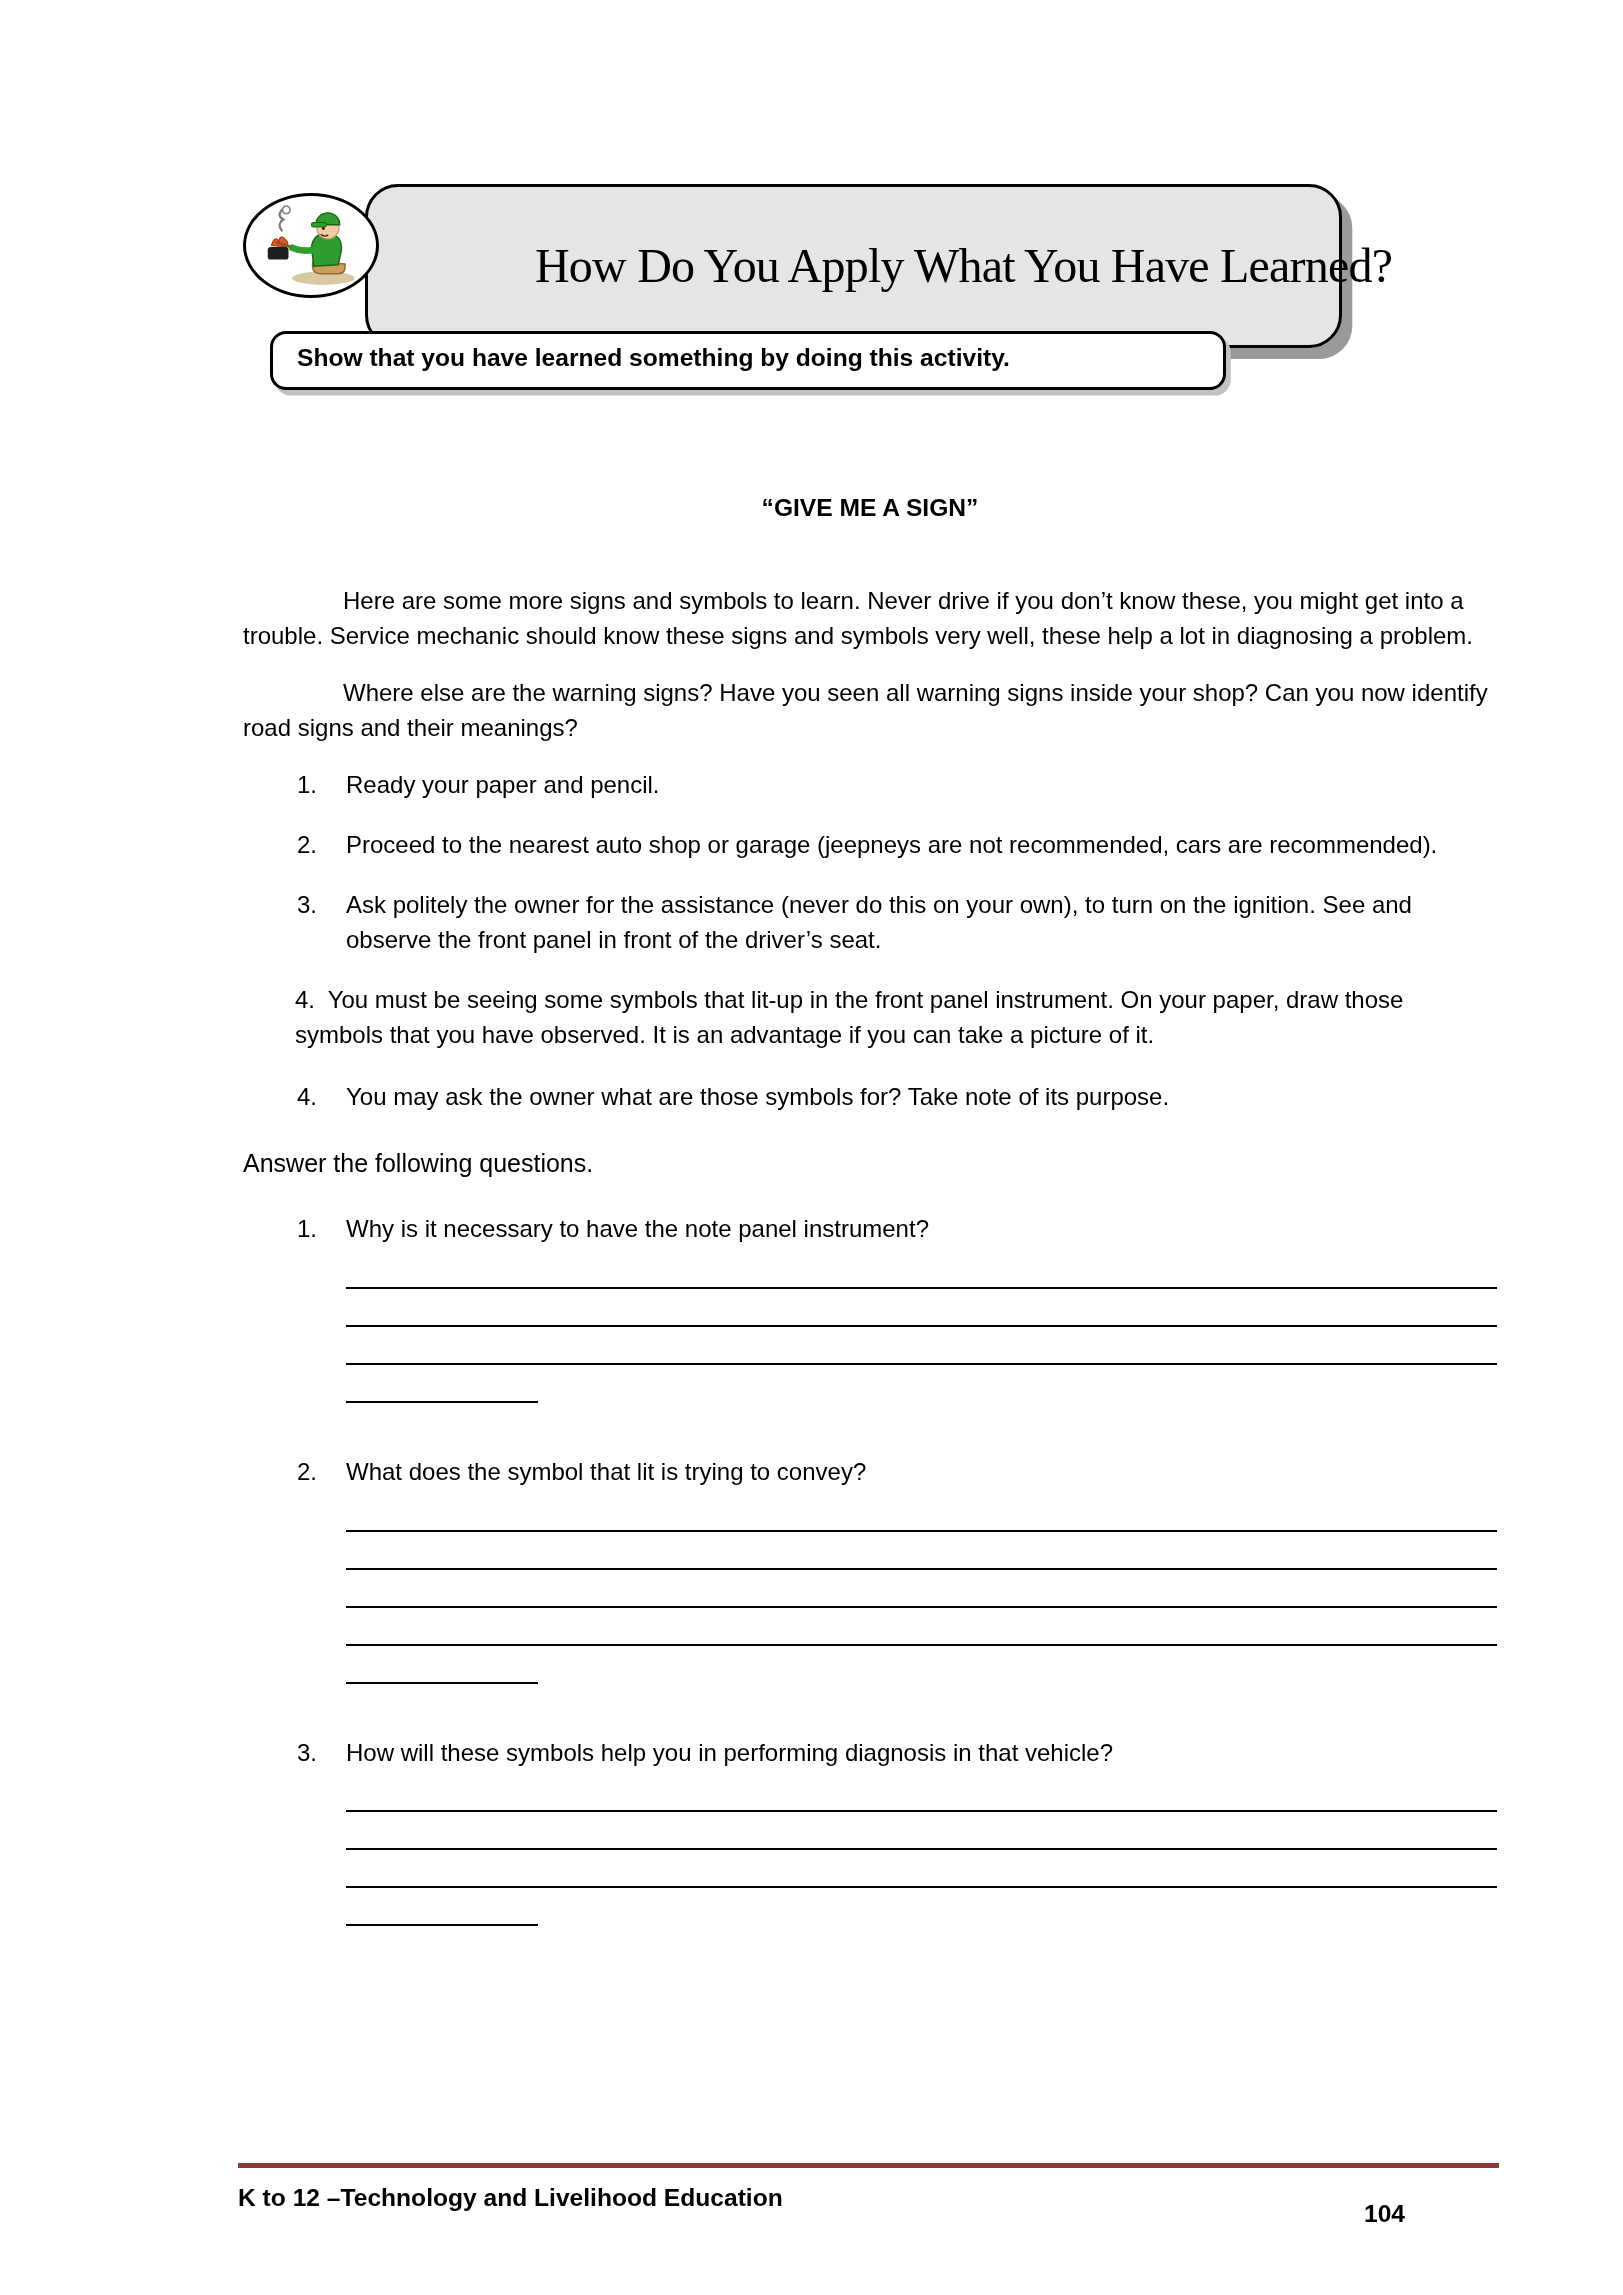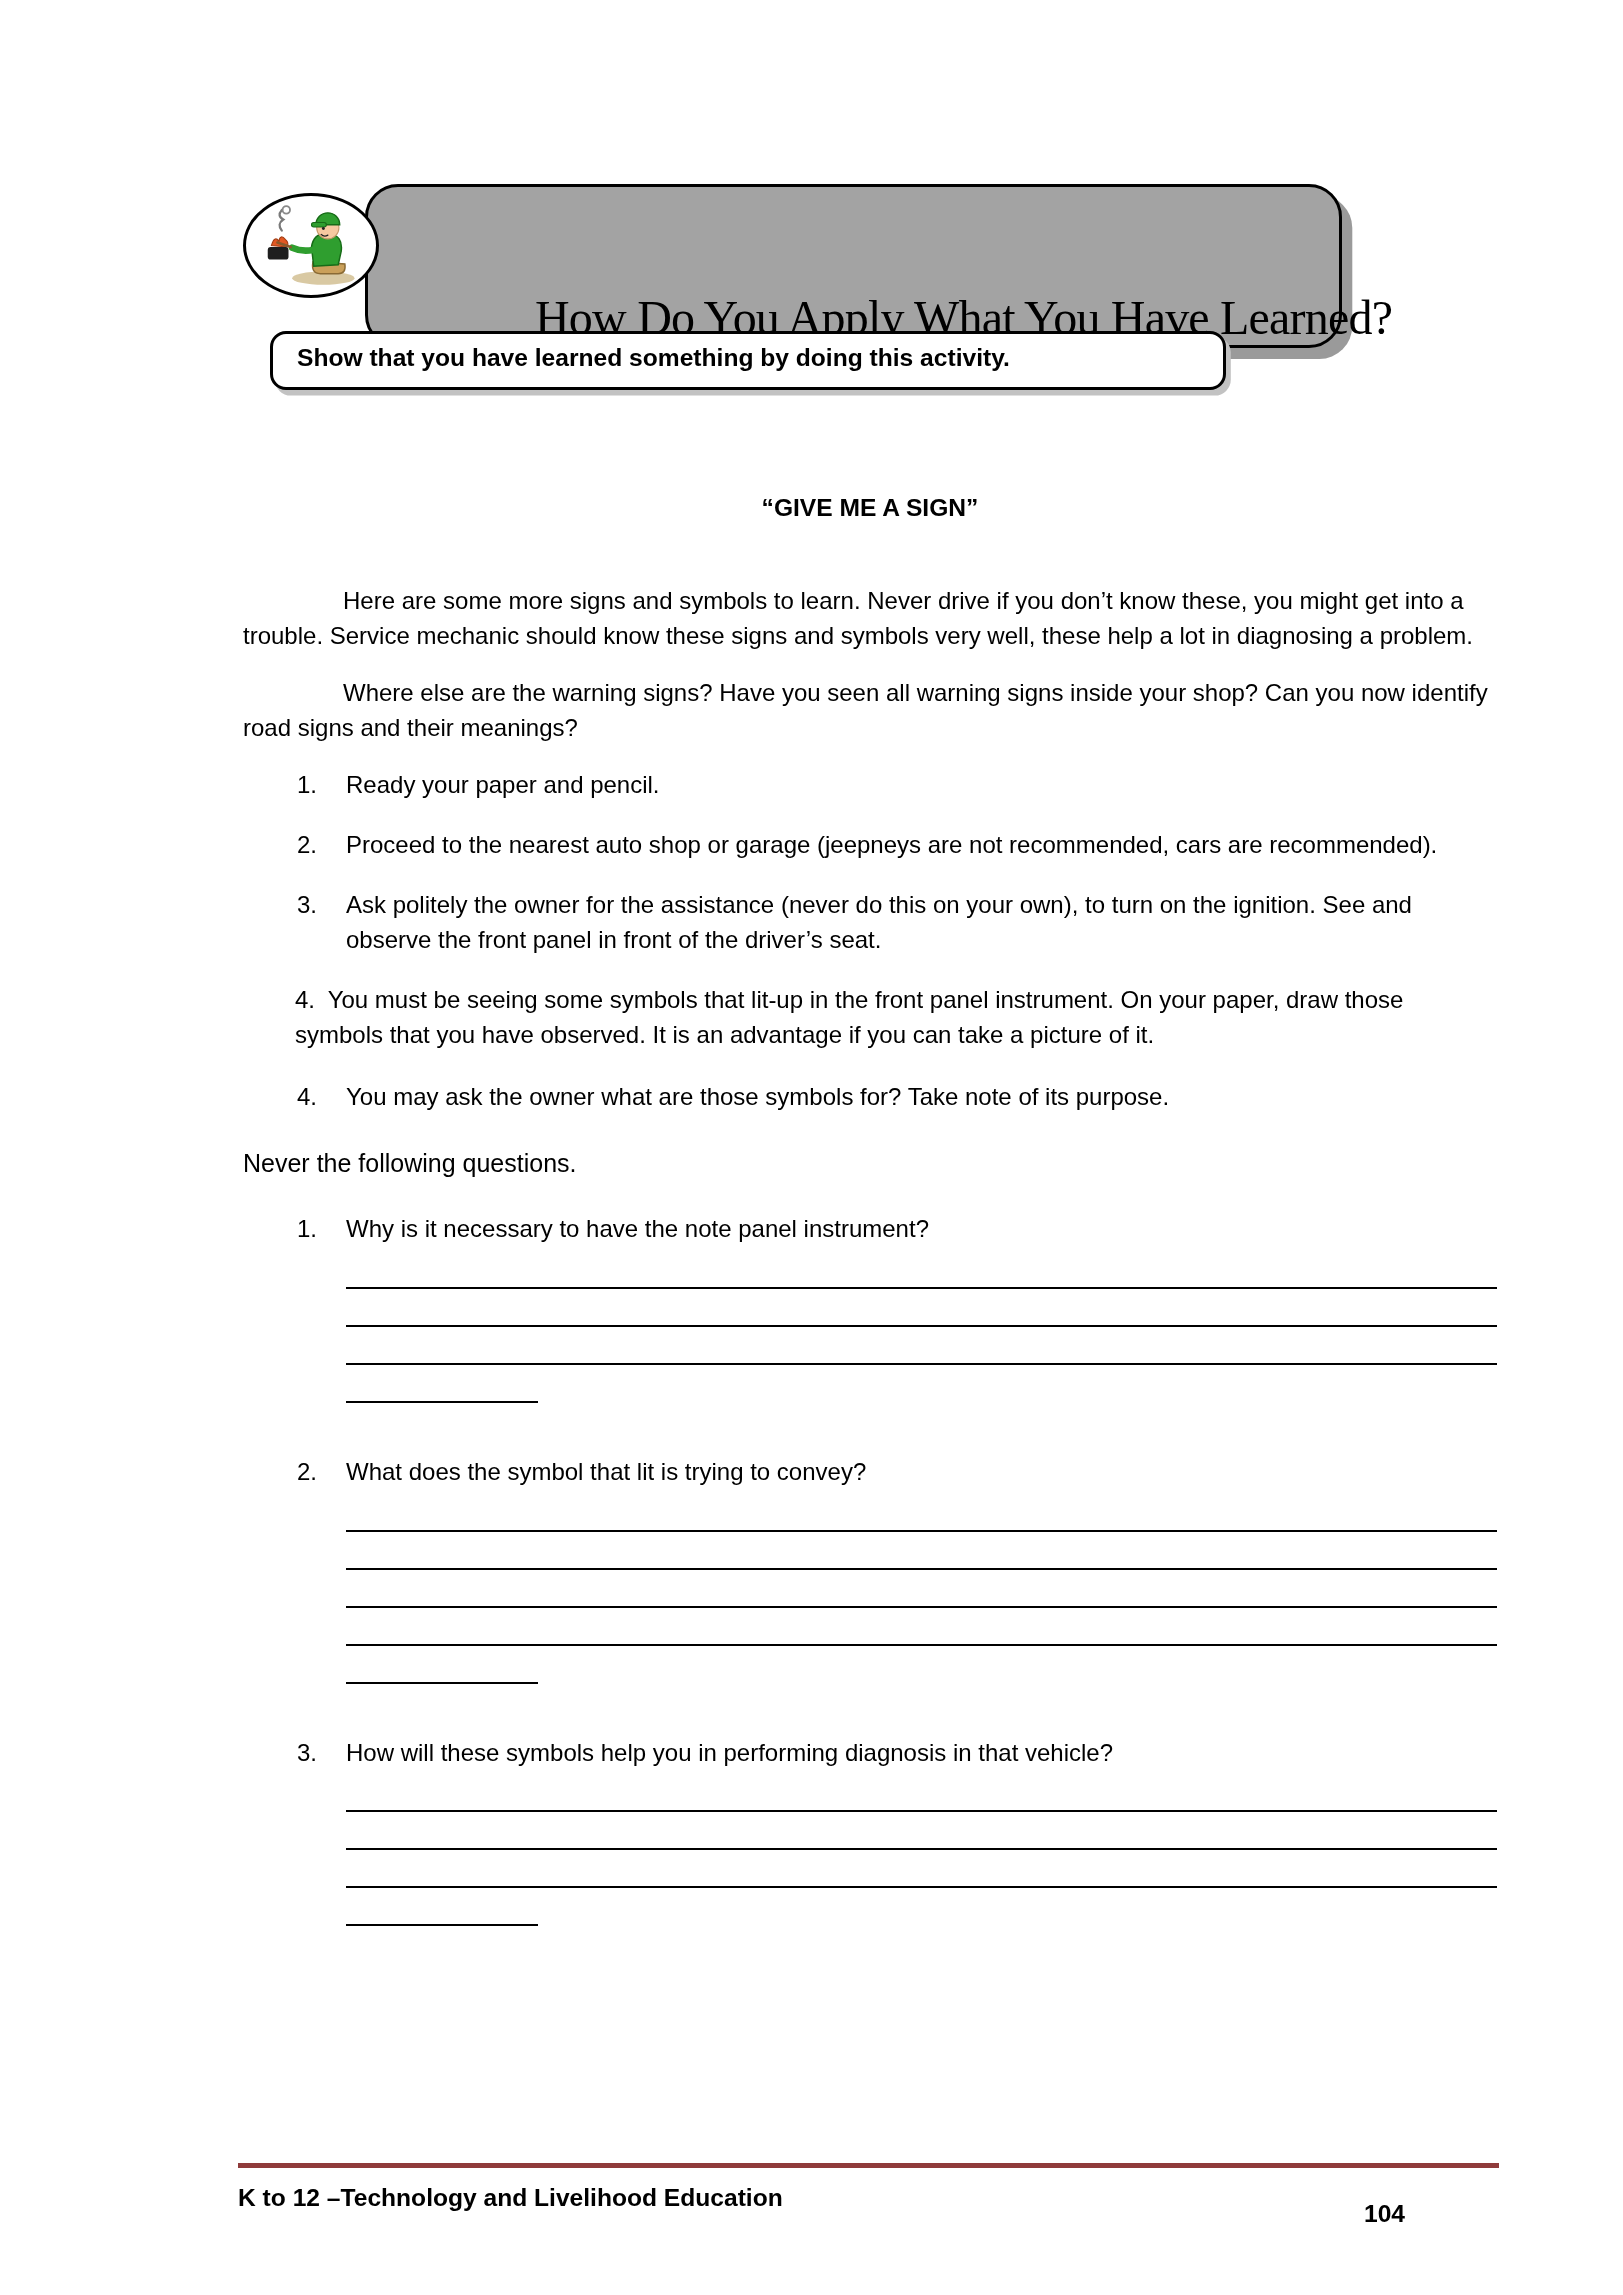--- a/index.html
+++ b/index.html
@@ -24,26 +24,26 @@
     left: 243px;
     width: 1126px;
     height: 143px;
   }
   .banner-box {
     position: absolute;
     left: 122px;
     top: 1.6px;
     width: 977px;
     height: 164px;
-    background: #a3a3a3;
+    background: #e5e5e5;
     border: 3.2px solid #000;
     border-radius: 33px;
     box-shadow: 10.3px 11px 0 #9a9a9a;
     display: flex;
-    align-items: flex-end;
+    align-items: center;
     padding-left: 167px;
   }
   .banner-title {
     font-family: "Liberation Serif", serif;
     font-size: 48px;
     letter-spacing: -0.8px;
     white-space: nowrap;
   }
   .oval {
     position: absolute;
@@ -207,21 +207,21 @@
       <span class="txt">Ask politely the owner for the assistance (never do this on your own), to turn on the ignition. See and observe the front panel in front of the driver’s seat.</span>
     </div>
 
     <p class="step-para"><span class="num">4.</span><span>You must be seeing some symbols that lit-up in the front panel instrument. On your paper, draw those symbols that you have observed. It is an advantage if you can take a picture of it.</span></p>
 
     <div class="step">
       <span class="num">4.</span>
       <span class="txt">You may ask the owner what are those symbols for? Take note of its purpose.</span>
     </div>
 
-    <div class="questions-heading">Never the following questions.</div>
+    <div class="questions-heading">Answer the following questions.</div>
 
     <div class="question">
       <div class="q-row">
         <span class="num">1.</span>
         <span class="txt">Why is it necessary to have the note panel instrument?</span>
       </div>
       <div class="answer-lines">
           <div class="blank-line"></div>
           <div class="blank-line"></div>
           <div class="blank-line"></div>

